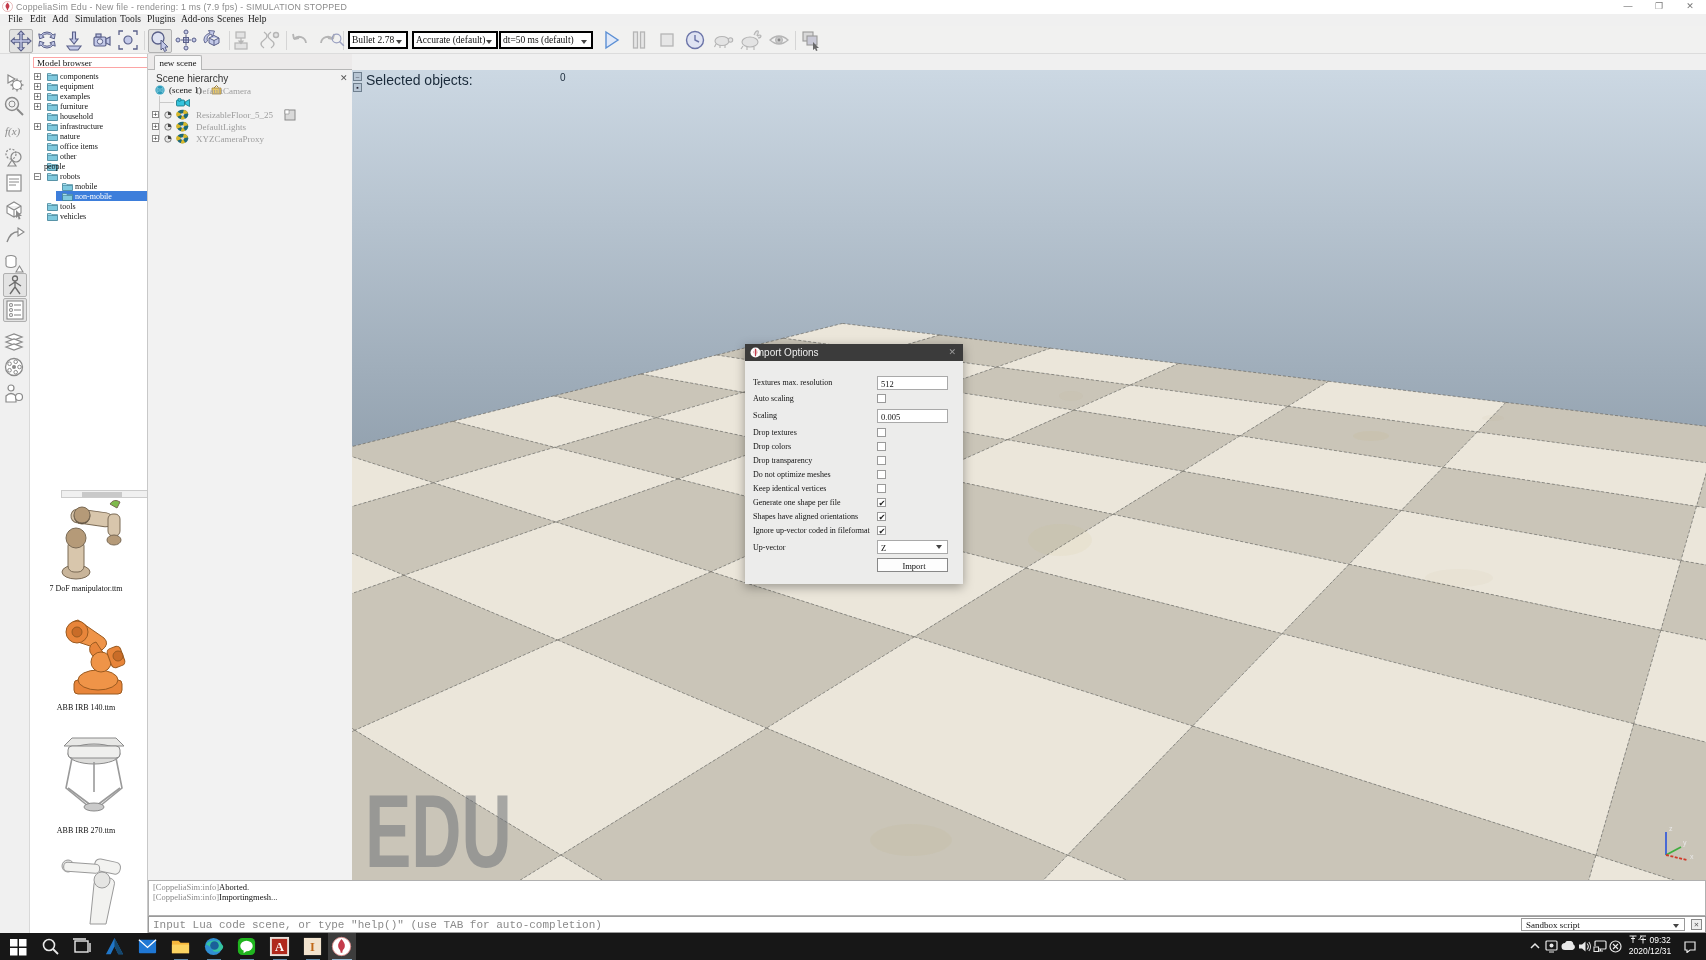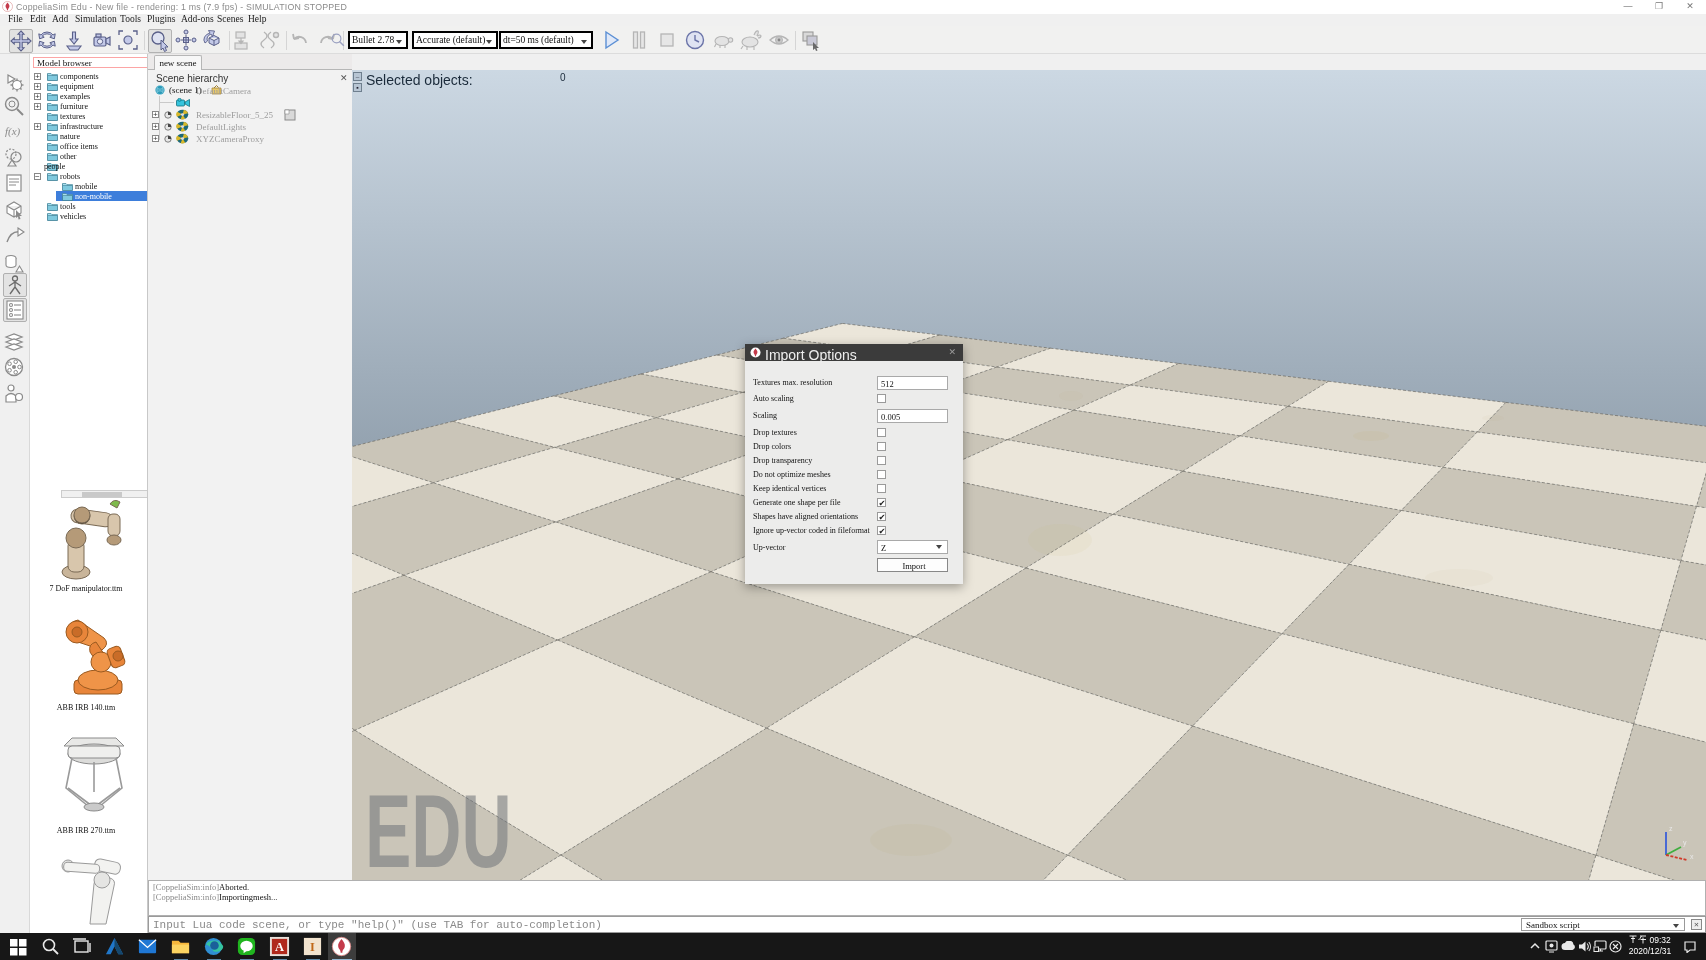--- a/index.html
+++ b/index.html
@@ -325,21 +325,21 @@
     <div class="pm" style="left:4px;top:49px">+</div>
     <svg class="abs" style="left:17px;top:48px" width="11" height="9" viewBox="0 0 11 9">
       <path d="M0.5 2 h3.5 l1 1.5 h5.5 v5 h-10 z" fill="#7fc9de" stroke="#3d7f95" stroke-width="0.8"></path>
       <path d="M0.5 3.5 h10 v-1 h-5.5 l-1 -1 h-3.5 z" fill="#aadfee" stroke="#3d7f95" stroke-width="0.6"></path>
     </svg>
     <div class="mrow" style="left:30px;top:48px;color:#111">furniture</div>
     <svg class="abs" style="left:17px;top:58px" width="11" height="9" viewBox="0 0 11 9">
       <path d="M0.5 2 h3.5 l1 1.5 h5.5 v5 h-10 z" fill="#7fc9de" stroke="#3d7f95" stroke-width="0.8"></path>
       <path d="M0.5 3.5 h10 v-1 h-5.5 l-1 -1 h-3.5 z" fill="#aadfee" stroke="#3d7f95" stroke-width="0.6"></path>
     </svg>
-    <div class="mrow" style="left:30px;top:58px;color:#111">textures</div>
+    <div class="mrow" style="left:30px;top:58px;color:#111">household</div>
     <div class="pm" style="left:4px;top:69px">+</div>
     <svg class="abs" style="left:17px;top:68px" width="11" height="9" viewBox="0 0 11 9">
       <path d="M0.5 2 h3.5 l1 1.5 h5.5 v5 h-10 z" fill="#7fc9de" stroke="#3d7f95" stroke-width="0.8"></path>
       <path d="M0.5 3.5 h10 v-1 h-5.5 l-1 -1 h-3.5 z" fill="#aadfee" stroke="#3d7f95" stroke-width="0.6"></path>
     </svg>
     <div class="mrow" style="left:30px;top:68px;color:#111">infrastructure</div>
     <svg class="abs" style="left:17px;top:78px" width="11" height="9" viewBox="0 0 11 9">
       <path d="M0.5 2 h3.5 l1 1.5 h5.5 v5 h-10 z" fill="#7fc9de" stroke="#3d7f95" stroke-width="0.8"></path>
       <path d="M0.5 3.5 h10 v-1 h-5.5 l-1 -1 h-3.5 z" fill="#aadfee" stroke="#3d7f95" stroke-width="0.6"></path>
     </svg>
@@ -885,21 +885,21 @@
 <text x="38" y="39" font-size="7" fill="#e8e8e8" font-family="sans-serif">x</text>
 </svg>
 </div>
 
 <div id="dlg" class="abs">
   <div id="dlgtitle" class="sans">
       <svg class="abs" style="left:5px;top:3px" width="11" height="11" viewBox="0 0 24 24">
         <circle cx="12" cy="12" r="11" fill="#fff"></circle>
         <path d="M12 3 C9 7 7 9 8 13 C9 16 11 16 11 20 L13 20 C13 16 15 16 16 13 C17 9 15 7 12 3 Z" fill="#c43a4b"></path>
       </svg>
-      <span style="position:absolute;left:20px;top:3px;font-size:14px">Import Options</span>
+      <span style="position:absolute;left:8px;top:3px;font-size:10px">Import Options</span>
       <span style="position:absolute;right:7px;top:3px;color:#9a9a9a;font-size:9px">✕</span>
     </div>
   <div class="dlabel" style="top:34px">Textures max. resolution</div>
     <div class="dfield" style="top:32px">512</div>
     <div class="dlabel" style="top:50px">Auto scaling</div>
     <div class="dcheck" style="top:50px"></div>
     <div class="dlabel" style="top:67px">Scaling</div>
     <div class="dfield" style="top:65px">0.005</div>
     <div class="dlabel" style="top:84px">Drop textures</div>
     <div class="dcheck" style="top:84px"></div>

